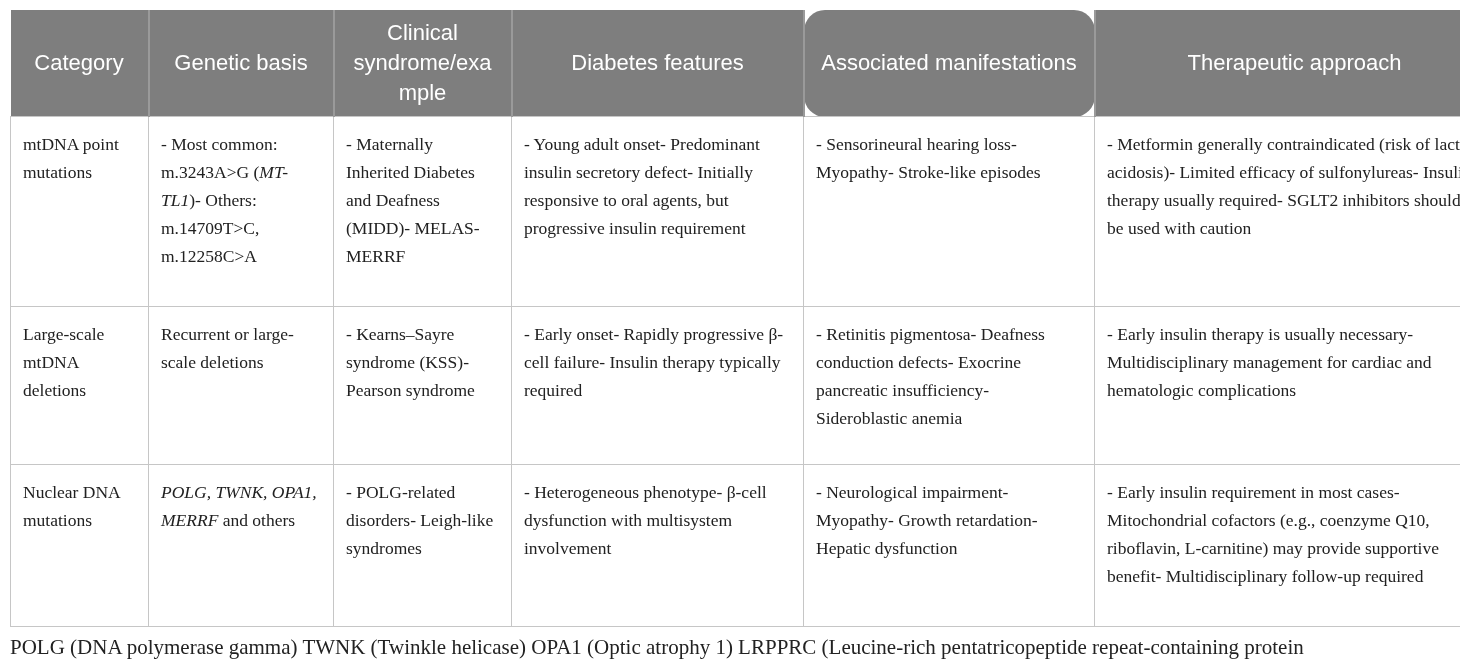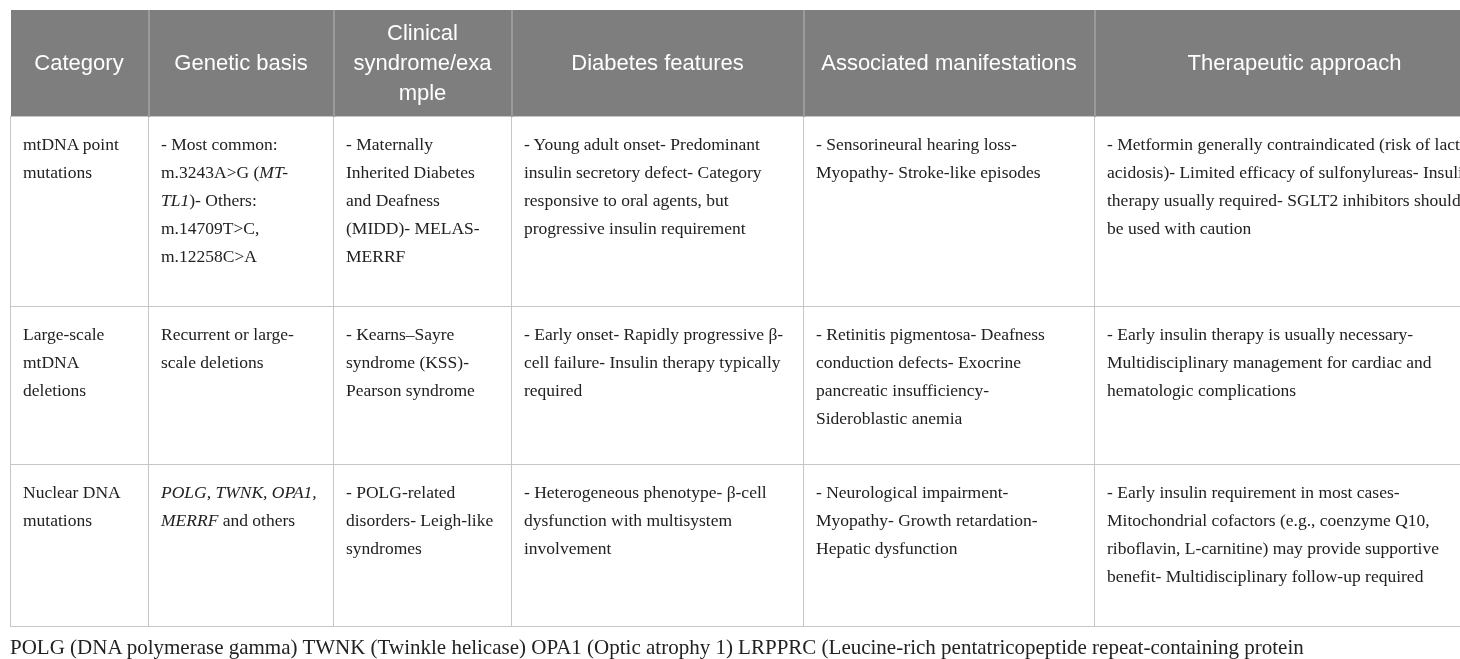--- a/index.html
+++ b/index.html
@@ -41,21 +41,21 @@
     height: 102px;
     padding: 8px 10px;
     border-left: 2px solid var(--header-sep);
     overflow-wrap: break-word;
   }
   thead th:first-child { border-left: none; }
   thead th:nth-child(1) { width: 138px; }
   thead th:nth-child(2) { width: 185px; }
   thead th:nth-child(3) { width: 178px; }
   thead th:nth-child(4) { width: 292px; margin-top: 7px; }
-  thead th:nth-child(5) { width: 291px; }
+  thead th:nth-child(5) { width: 291px; border-radius: 21px; }
   thead th:nth-child(6) { width: 399px; }
   tbody td {
     border: 1px solid var(--border-color);
     vertical-align: top;
     text-align: left;
     padding: 13px 12px 16px 12px;
     font-size: 17.5px;
     line-height: 28px;
     color: var(--text-color);
     overflow-wrap: break-word;
@@ -85,21 +85,21 @@
           <th>Diabetes features</th>
           <th>Associated manifestations</th>
           <th>Therapeutic approach</th>
         </tr>
     </thead>
     <tbody id="table-body">
         <tr>
           <td><span>mtDNA point mutations</span></td>
           <td><span>- Most common: m.3243A&gt;G (</span><i>MT-TL1</i><span>)- Others: m.14709T&gt;C, m.12258C&gt;A</span></td>
           <td><span>- Maternally Inherited Diabetes and Deafness (MIDD)- MELAS- MERRF</span></td>
-          <td><span>- Young adult onset- Predominant insulin secretory defect- Category responsive to oral agents, but progressive insulin requirement</span></td>
+          <td><span>- Young adult onset- Predominant insulin secretory defect- Initially responsive to oral agents, but progressive insulin requirement</span></td>
           <td><span>- Sensorineural hearing loss- Myopathy- Stroke-like episodes</span></td>
           <td><span>- Metformin generally contraindicated (risk of lactic acidosis)- Limited efficacy of sulfonylureas- Insulin therapy usually required- SGLT2 inhibitors should be used with caution</span></td>
         </tr>
         <tr>
           <td><span>Large-scale mtDNA deletions</span></td>
           <td><span>Recurrent or large-scale deletions</span></td>
           <td><span>- Kearns–Sayre syndrome (KSS)- Pearson syndrome</span></td>
           <td><span>- Early onset- Rapidly progressive β-cell failure- Insulin therapy typically required</span></td>
           <td><span>- Retinitis pigmentosa- Deafness conduction defects- Exocrine pancreatic insufficiency- Sideroblastic anemia</span></td>
           <td><span>- Early insulin therapy is usually necessary- Multidisciplinary management for cardiac and hematologic complications</span></td>

